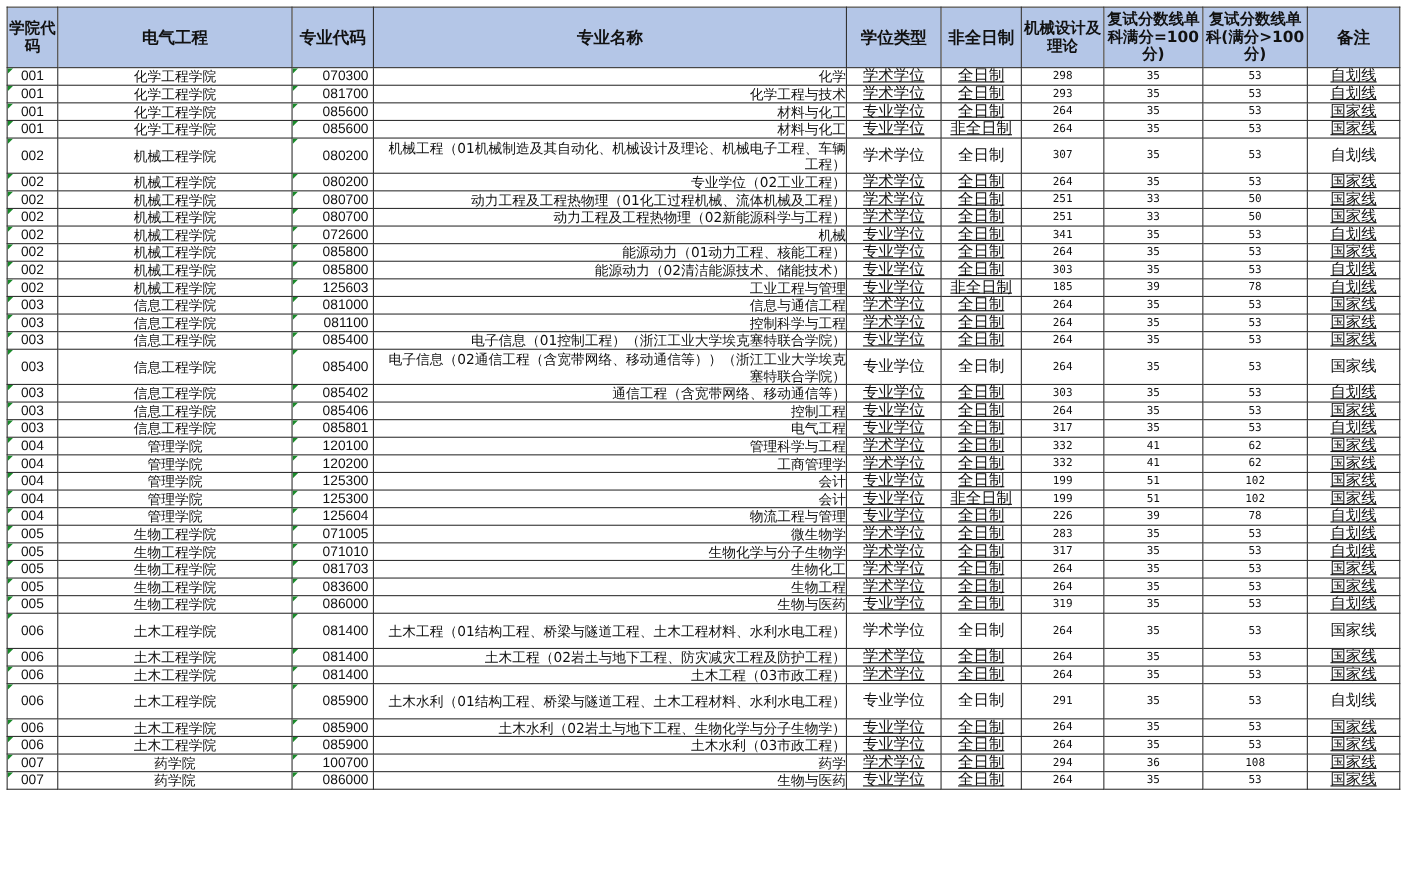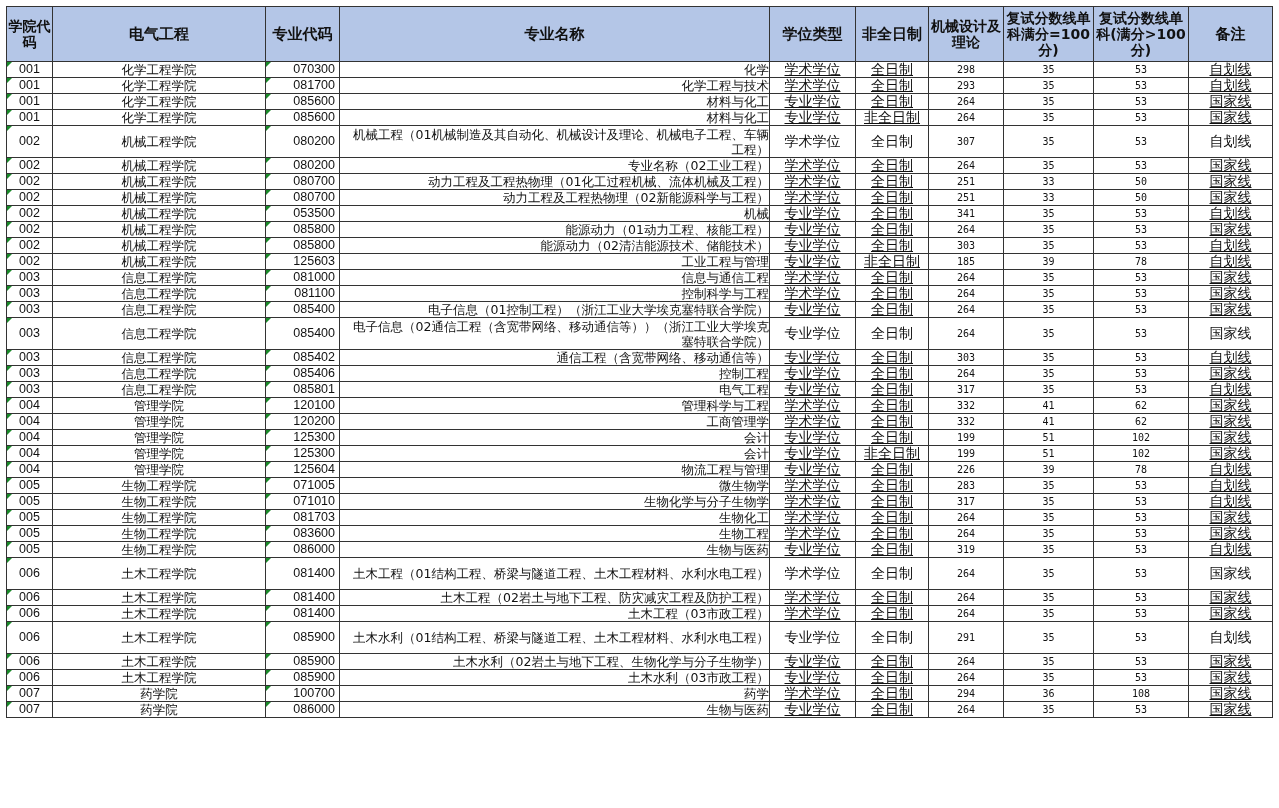--- a/index.html
+++ b/index.html
@@ -111,21 +111,21 @@
           <td class="mode"><span>全日制</span></td>
           <td class="num">307</td>
           <td class="num">35</td>
           <td class="num">53</td>
           <td class="note"><span>自划线</span></td>
         </tr>
         <tr>
           <td class="code">002</td>
           <td class="college">机械工程学院</td>
           <td class="mcode">080200</td>
-          <td class="mname">专业名称（02工业工程）</td>
+          <td class="mname">专业学位（02工业工程）</td>
           <td class="deg"><span>学术学位</span></td>
           <td class="mode"><span>全日制</span></td>
           <td class="num">264</td>
           <td class="num">35</td>
           <td class="num">53</td>
           <td class="note"><span>国家线</span></td>
         </tr>
         <tr>
           <td class="code">002</td>
           <td class="college">机械工程学院</td>
@@ -146,21 +146,21 @@
           <td class="deg"><span>学术学位</span></td>
           <td class="mode"><span>全日制</span></td>
           <td class="num">251</td>
           <td class="num">33</td>
           <td class="num">50</td>
           <td class="note"><span>国家线</span></td>
         </tr>
         <tr>
           <td class="code">002</td>
           <td class="college">机械工程学院</td>
-          <td class="mcode">053500</td>
+          <td class="mcode">072600</td>
           <td class="mname">机械</td>
           <td class="deg"><span>专业学位</span></td>
           <td class="mode"><span>全日制</span></td>
           <td class="num">341</td>
           <td class="num">35</td>
           <td class="num">53</td>
           <td class="note"><span>自划线</span></td>
         </tr>
         <tr>
           <td class="code">002</td>

